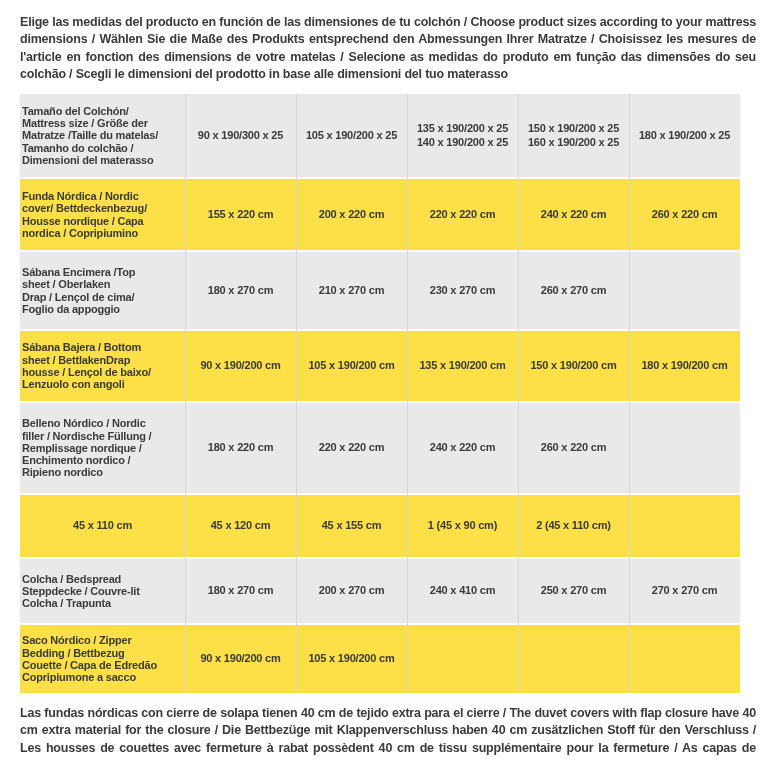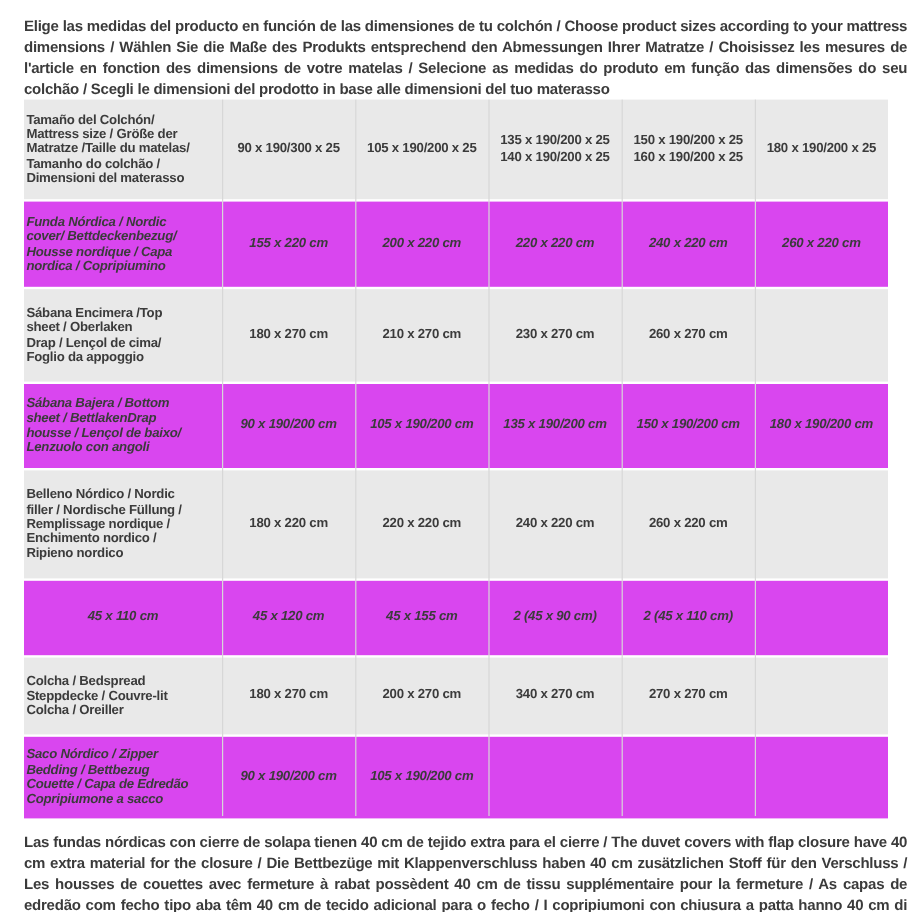--- a/index.html
+++ b/index.html
@@ -20,29 +20,30 @@
   .intro, .footnote {
     font-size: 12.5px;
     font-weight: bold;
     line-height: 1.38;
     letter-spacing: -0.2px;
     text-align: justify;
     color: #3b3b3b;
   }
   .table-wrap {
     position: relative;
+    margin-top: 11px;
     width: 720px;
   }
   .row {
     display: grid;
     grid-template-columns: 165px repeat(5, 1fr);
     margin-bottom: 2px;
   }
   .row.striped { background: #e9e9e9; }
-  .row:not(.striped) { background: #d946ef; font-style: italic; }
+  .row:not(.striped) { background: #fde047; }
   .r1 { height: 83px; }
   .r2 { height: 71px; }
   .r3 { height: 77px; }
   .r4 { height: 70px; }
   .r5 { height: 90px; }
   .r6 { height: 62px; }
   .r7 { height: 64px; }
   .r8 { height: 68px; }
   .cell {
     display: flex;
@@ -147,31 +148,32 @@
       <div class="cell">180 x 220 cm</div>
       <div class="cell">220 x 220 cm</div>
       <div class="cell">240 x 220 cm</div>
       <div class="cell">260 x 220 cm</div>
     </div>
 
     <div class="row r6">
       <div class="cell">45 x 110 cm</div>
       <div class="cell">45 x 120 cm</div>
       <div class="cell">45 x 155 cm</div>
-      <div class="cell">2 (45 x 90 cm)</div>
+      <div class="cell">1 (45 x 90 cm)</div>
       <div class="cell">2 (45 x 110 cm)</div>
     </div>
 
     <div class="row striped r7">
       <div class="cell label">Colcha / Bedspread
 Steppdecke / Couvre-lit
-Colcha / Oreiller</div>
+Colcha / Trapunta</div>
       <div class="cell">180 x 270 cm</div>
       <div class="cell">200 x 270 cm</div>
-      <div class="cell">340 x 270 cm</div>
+      <div class="cell">240 x 410 cm</div>
+      <div class="cell">250 x 270 cm</div>
       <div class="cell">270 x 270 cm</div>
     </div>
 
     <div class="row r8">
       <div class="cell label">Saco Nórdico / Zipper
 Bedding / Bettbezug
 Couette  / Capa de Edredão
 Copripiumone a sacco</div>
       <div class="cell">90 x 190/200 cm</div>
       <div class="cell">105 x 190/200 cm</div>

